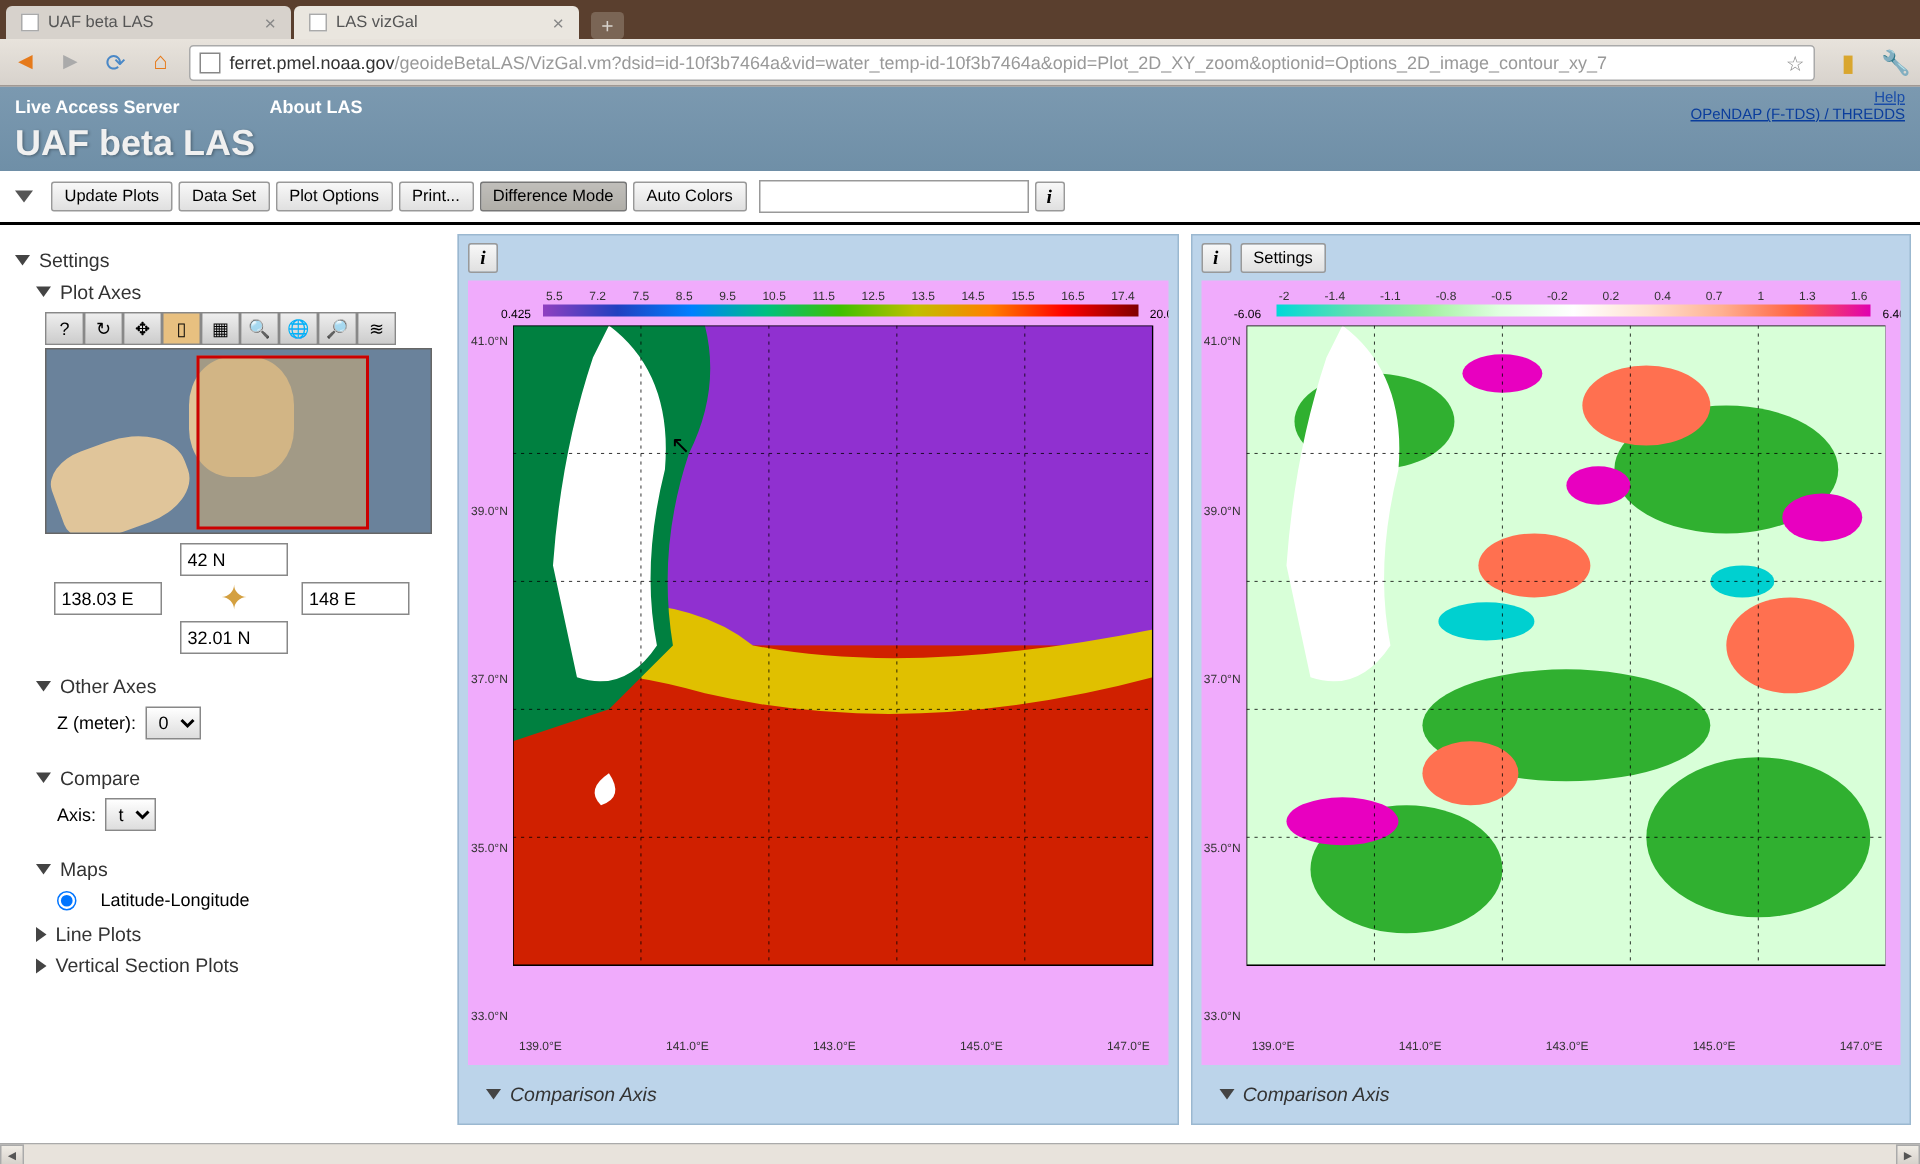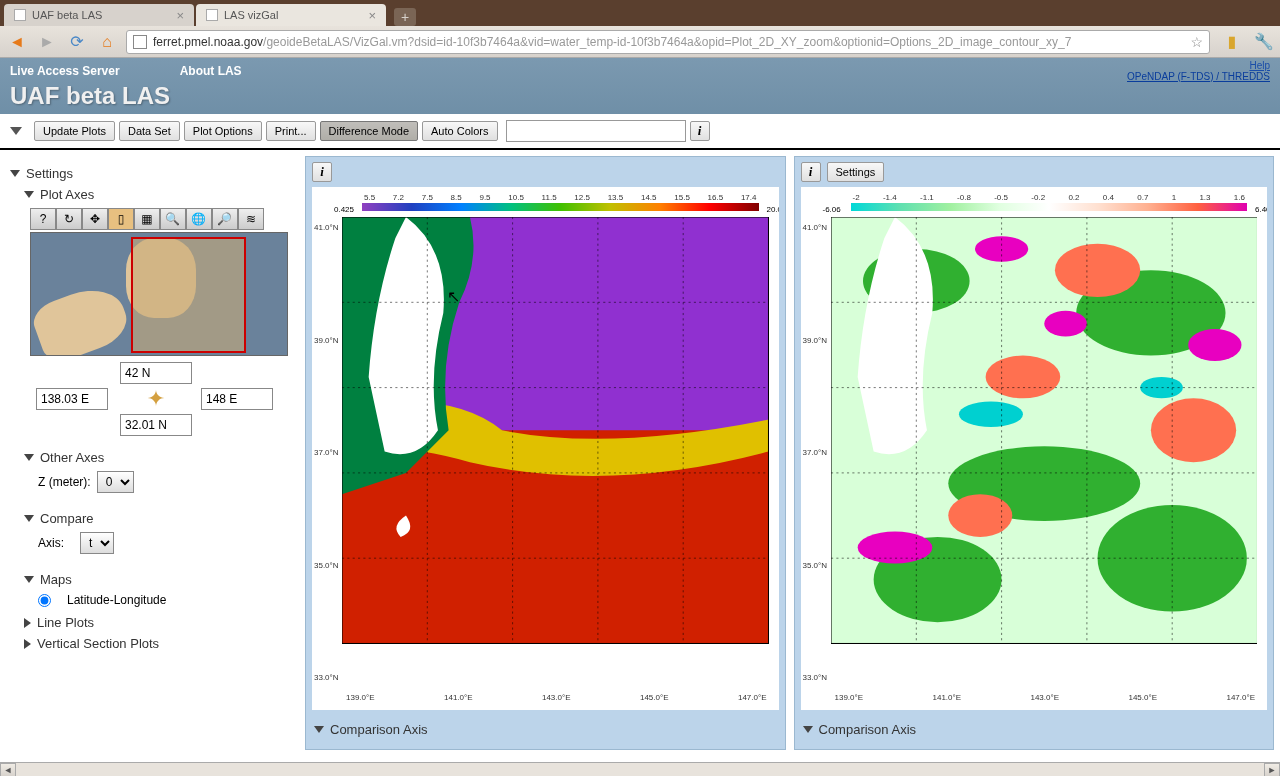--- a/index.html
+++ b/index.html
@@ -59,22 +59,22 @@
 .coord-input { width: 72px; height: 22px; border:1px solid #888; padding:2px 4px; font-size:12px; }
 .compass { width:30px; height:30px; display:flex; align-items:center; justify-content:center; font-size:22px; color:#d4a040; }
 
 .z-select, .axis-select { height:22px; border:1px solid #888; background:linear-gradient(#fff,#ddd); font-size:12px; padding:0 4px; }
 .radio-row { margin-left: 28px; display:flex; align-items:center; gap:16px; font-size:12px; }
 
 
 .plots { flex: 1; display: flex; gap: 8px; padding: 6px 6px 0 0; }
 .panel { flex:1; background:#bcd4ea; border:1px solid #9bb8d0; display:flex; flex-direction:column; min-width: 0; }
 .panel-head { height: 30px; display:flex; align-items:center; gap:6px; padding:0 6px; }
-.plot-area { background:#ffffff; margin:0 6px; flex:1; position:relative; overflow:hidden;text-decoration:underline; }
-.panel-foot { padding: 6px 8px; }
+.plot-area { background:#f0abfc; margin:0 6px; flex:1; position:relative; overflow:hidden;text-decoration:underline; }
+.panel-foot { padding: 6px 18px; font-style: italic; }
 
 .colorbar { position:absolute; top:6px; left:50px; right:20px; height:20px; }
 .cb-ticks { display:flex; justify-content:space-between; font-size:8px; color:#333; padding: 0 2px; }
 .cb-grad { height:8px; margin-top:1px; }
 .cb-end { font-size:8px; position:absolute; top:12px; }
 
 .map-svg { position:absolute; top:30px; left:30px; right:10px; bottom:24px; }
 .axis-labels { position:absolute; font-size:8px; color:#333; }
 
 .scrollbar-bottom { position:absolute; bottom:0; left:0; right:0; height:14px; background:#e8e3dc; border-top:1px solid #aaa; display:flex; }
@@ -188,21 +188,21 @@
         </div>
       <div style="margin-left:28px; display:flex; align-items:center; gap:6px; font-size:12px">
         <span>Z (meter):</span>
         <select class="z-select"><option>0</option></select>
       </div>
 
       <div class="sec-head subhead" style="margin-top:18px">
           <div class="sec-tri"></div>
           <span>Compare</span>
         </div>
-      <div style="margin-left:28px; display:flex; align-items:center; gap:16px; font-size:12px">
+      <div style="margin-left:28px; display:flex; align-items:center; gap:6px; font-size:12px">
         <span>Axis:</span>
         <select class="axis-select"><option>t</option></select>
       </div>
 
       <div class="sec-head subhead" style="margin-top:18px">
           <div class="sec-tri"></div>
           <span>Maps</span>
         </div>
       <div class="radio-row">
         <input type="radio" checked="" style="">

